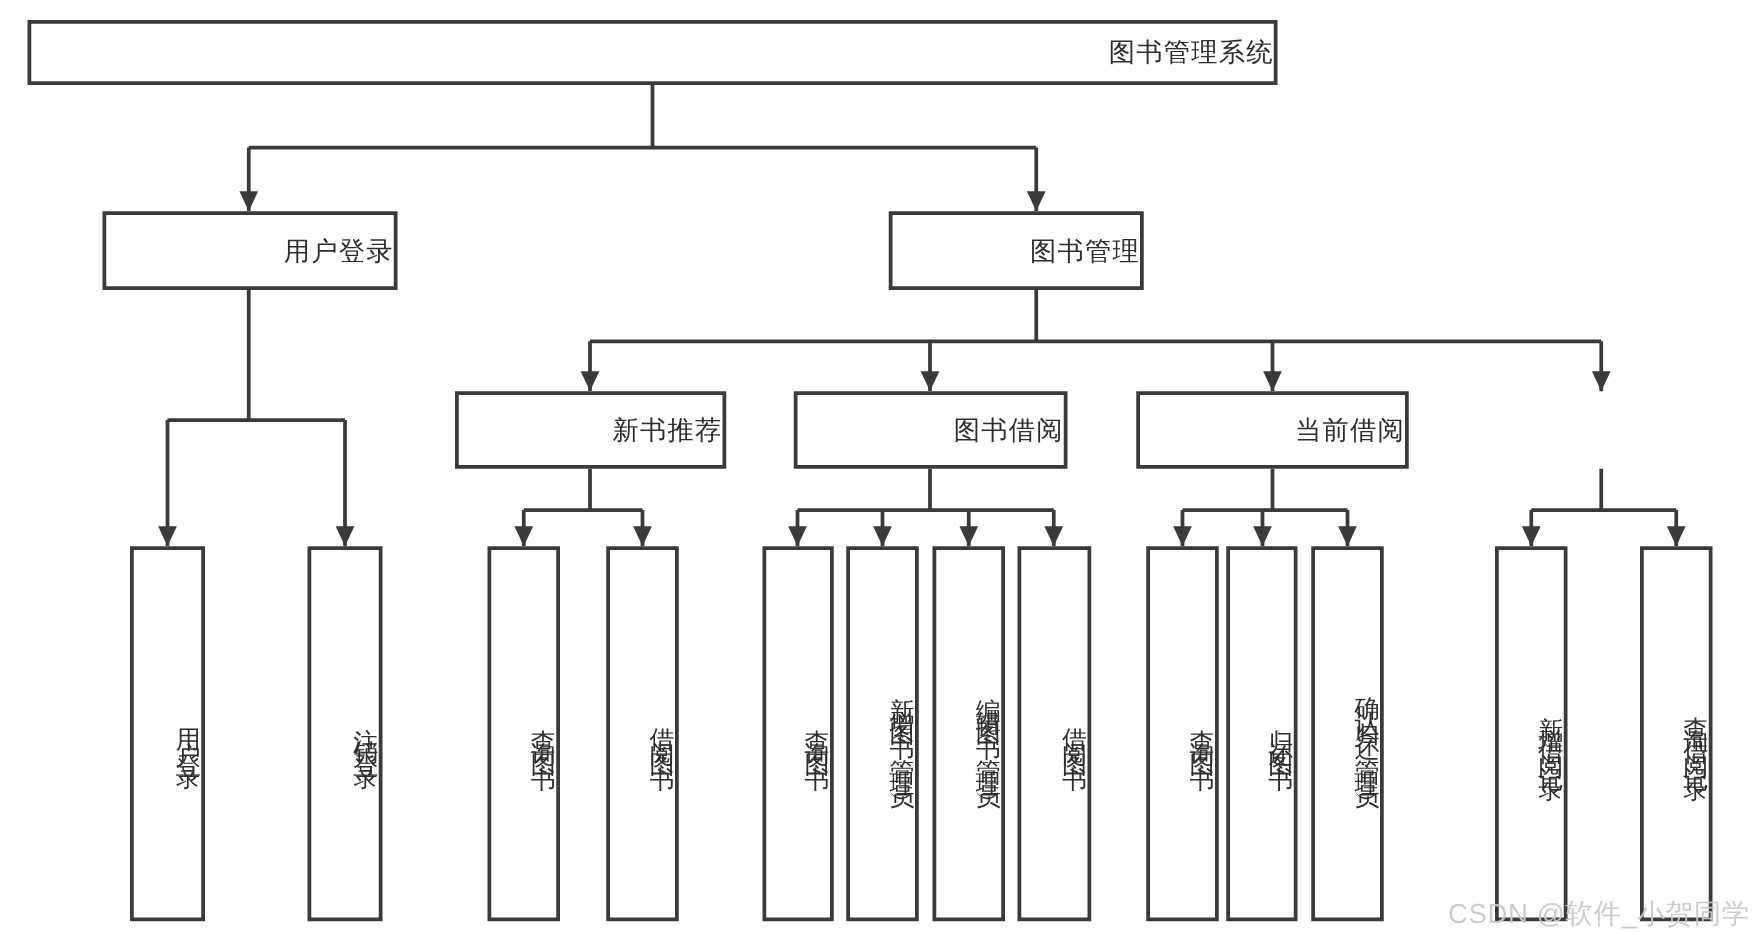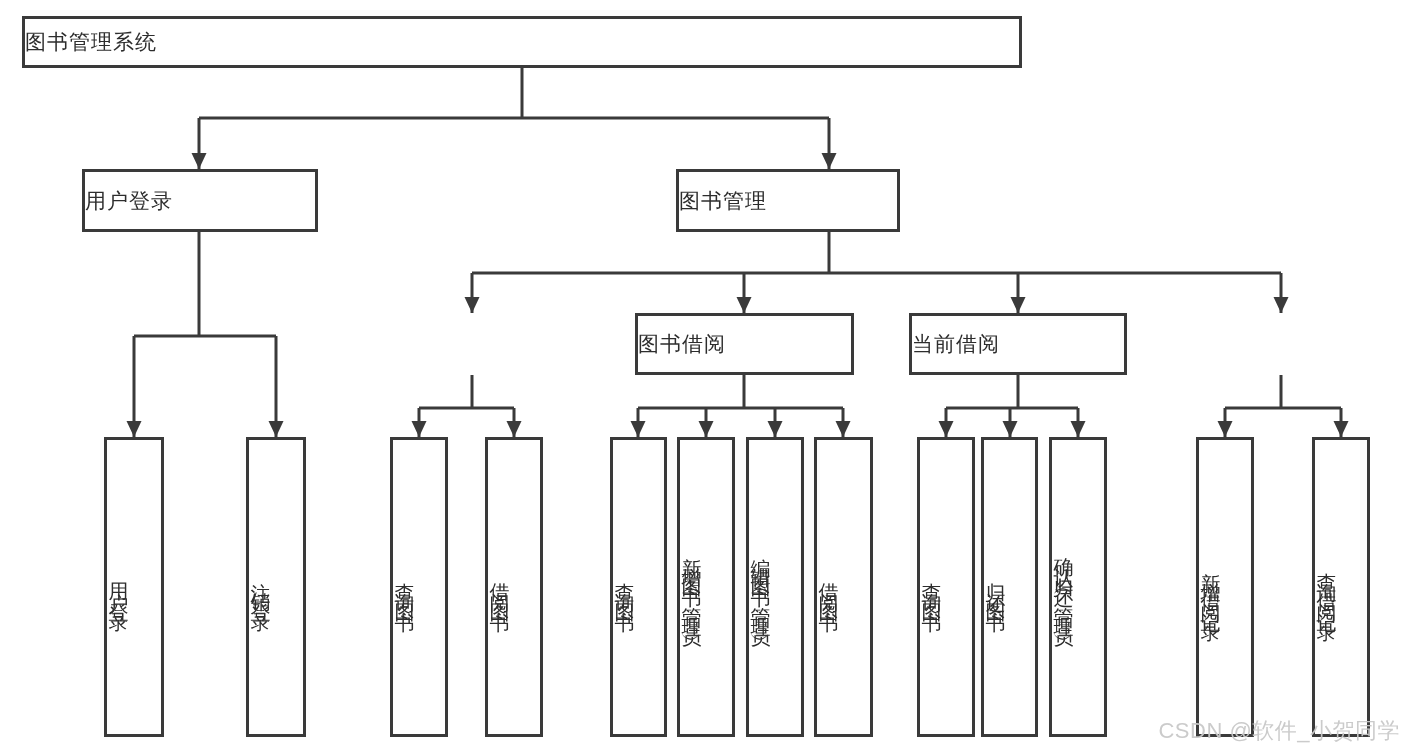--- a/index.html
+++ b/index.html
@@ -15,21 +15,21 @@
     background:var(--background);
     overflow:hidden;
     font-family:"Liberation Sans", sans-serif;
   }
   svg.wires{position:absolute;left:0;top:0;width:1405px;height:747px;}
   .node{
     position:absolute;
     box-sizing:border-box;
     border:3px solid var(--line);
     background:var(--background);
-    display:flex;align-items:center;justify-content:flex-start;
+    display:flex;align-items:center;justify-content:flex-end;
     color:var(--text);
   }
   .node.h .label{
     font-size:21px;
     letter-spacing:1px;
     white-space:nowrap;
   }
   .node.v .label{
     writing-mode:vertical-rl;
     font-size:20px;
@@ -86,24 +86,27 @@
     </g>
   </svg>
 
   <div class="node h" style="left:22px;top:16px;width:1000px;height:52px">
     <span class="label">图书管理系统</span>
   </div>
 
   <div class="node h" style="left:82px;top:169px;width:236px;height:63px">
     <span class="label">用户登录</span>
   </div>
-  <div class="node h" style="left:676px;top:169px;width:224px;height:63px">
+  <div class="node h" style="left:711px;top:169px;width:204px;height:63px">
     <span class="label">图书管理</span>
   </div>
 
+  <div class="node h" style="left:364px;top:313px;width:217px;height:62px">
+    <span class="label">新书推荐</span>
+  </div>
   <div class="node h" style="left:909px;top:313px;width:218px;height:62px">
     <span class="label">当前借阅</span>
   </div>
   <div class="node h" style="left:635px;top:313px;width:219px;height:62px">
     <span class="label">图书借阅</span>
   </div>
 
   <div class="node v" style="left:104px;top:437px;width:60px;height:300px">
     <span class="label">用户登录</span>
   </div>

